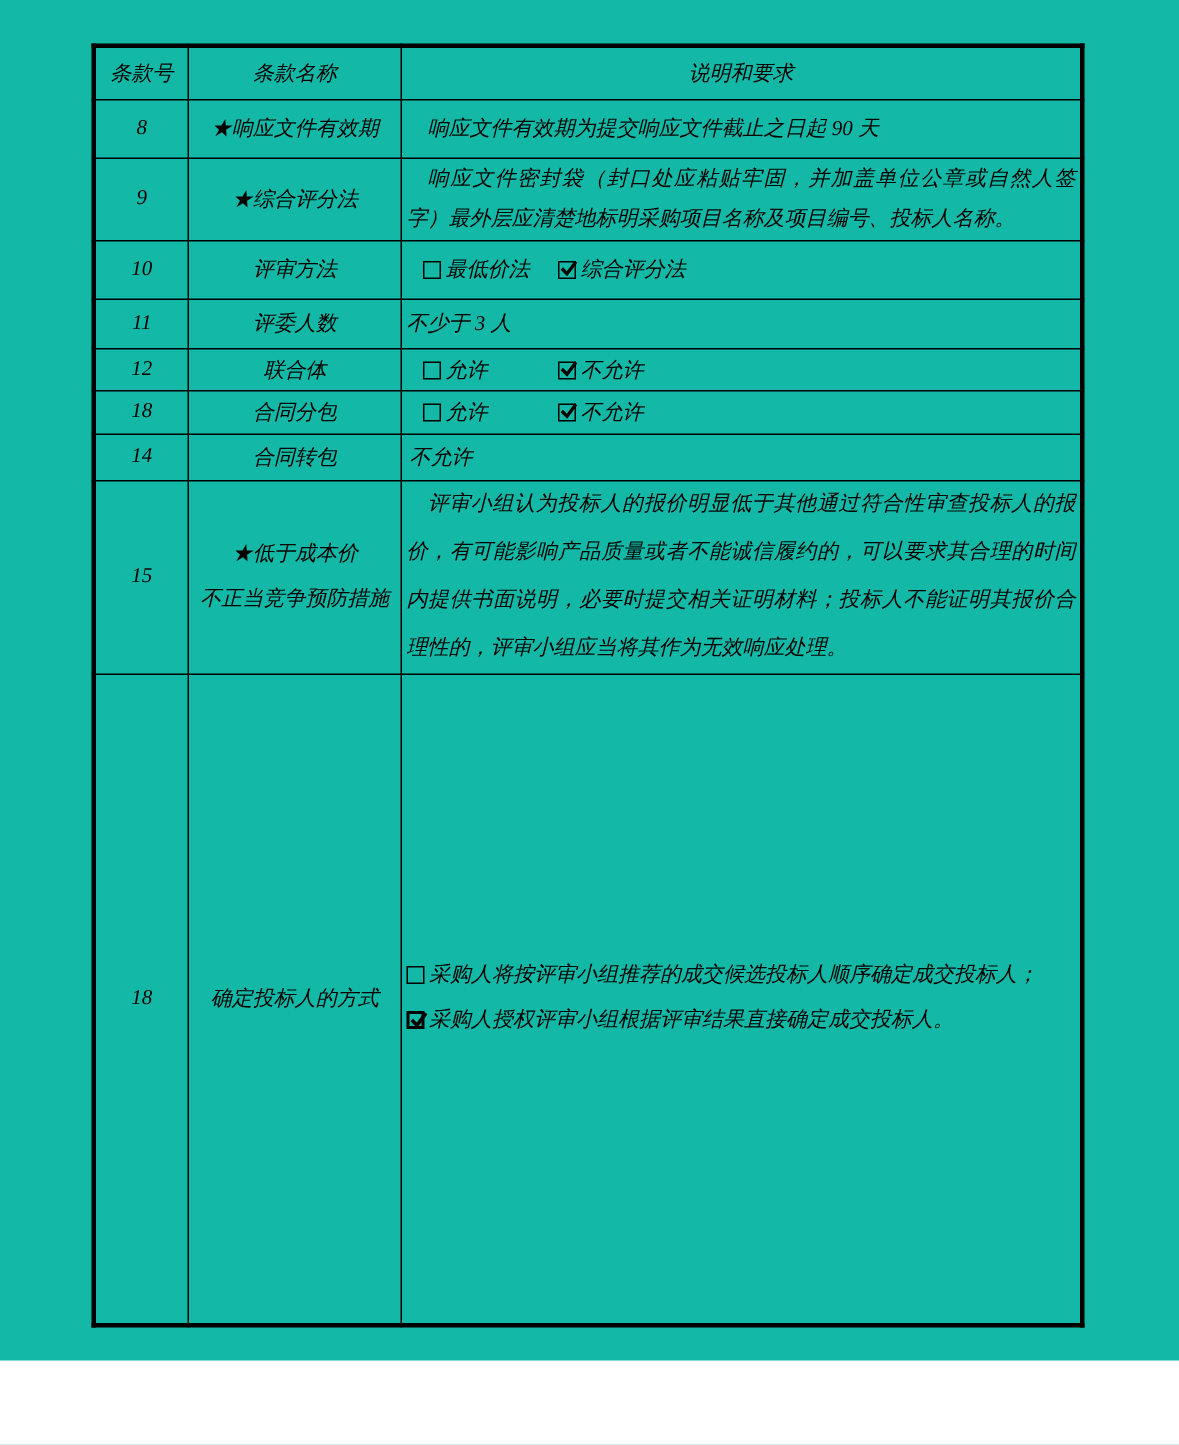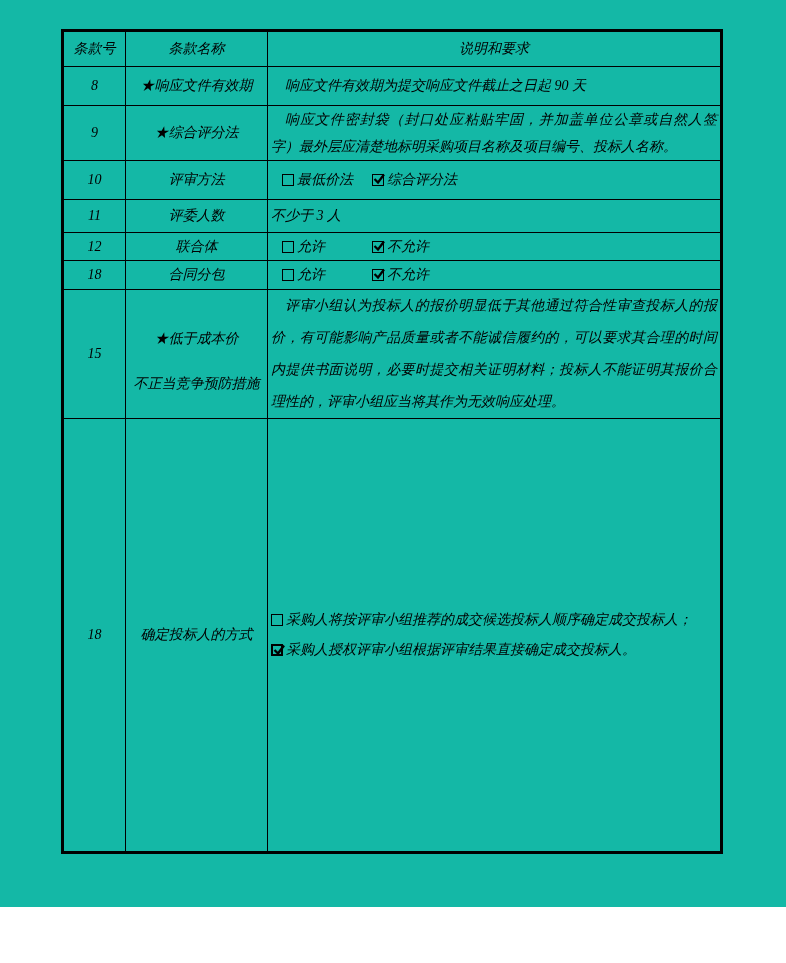--- a/index.html
+++ b/index.html
@@ -69,21 +69,21 @@
     text-indent: 1em;
     text-align: justify;
     text-justify: inter-character;
   }
   .lh27 { line-height: 27px; }
   .lh32 { line-height: 32px; }
   .lh30 { line-height: 30px; }
 
   .bold { font-weight: bold; }
 
-  .name2 { line-height: 30px; margin-top: 15px; }
+  .name2 { line-height: 30px; }
 
   
   .opt1 { display: inline-block; min-width: 90px; }
 
   
   .cb {
     display: inline-block;
     width: 12px;
     height: 12px;
     border: 1.5px solid #000000;
@@ -160,20 +160,25 @@
       <tr class="r13">
         <td class="no">18</td>
         <td class="name">合同分包</td>
         <td class="desc pad14">
           <span class="opt1"><span class="cb"></span><span>允许</span></span><span class="opt2"><span class="cb"><svg width="14" height="14" viewBox="0 0 14 14">
                   <path d="M2.5 7 L6 10.5 L12 2.5" fill="none" stroke="#000" stroke-width="2.2"></path>
                 </svg></span><span>不允许</span></span>
         </td>
       </tr>
 
+      <tr class="r14">
+        <td class="no">14</td>
+        <td class="name">合同转包</td>
+        <td class="desc pad5">不允许</td>
+      </tr>
 
       <tr class="r15">
         <td class="no">15</td>
         <td class="name">
           <div class="name2">★低于成本价</div>
           <div class="name2">不正当竞争预防措施</div>
         </td>
         <td class="desc">
           <div class="para lh32">评审小组认为投标人的报价明显低于其他通过符合性审查投标人的报价，有可能影响产品质量或者不能诚信履约的，可以要求其合理的时间内提供书面说明，必要时提交相关证明材料；投标人不能证明其报价合理性的，评审小组应当将其作为无效响应处理。</div>
         </td>

